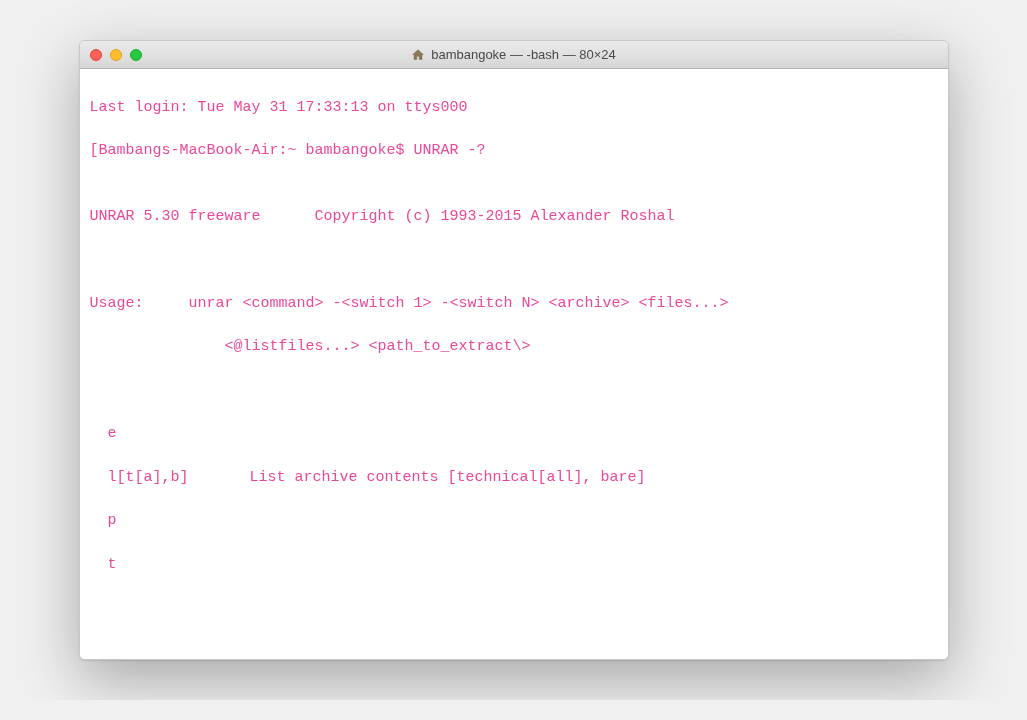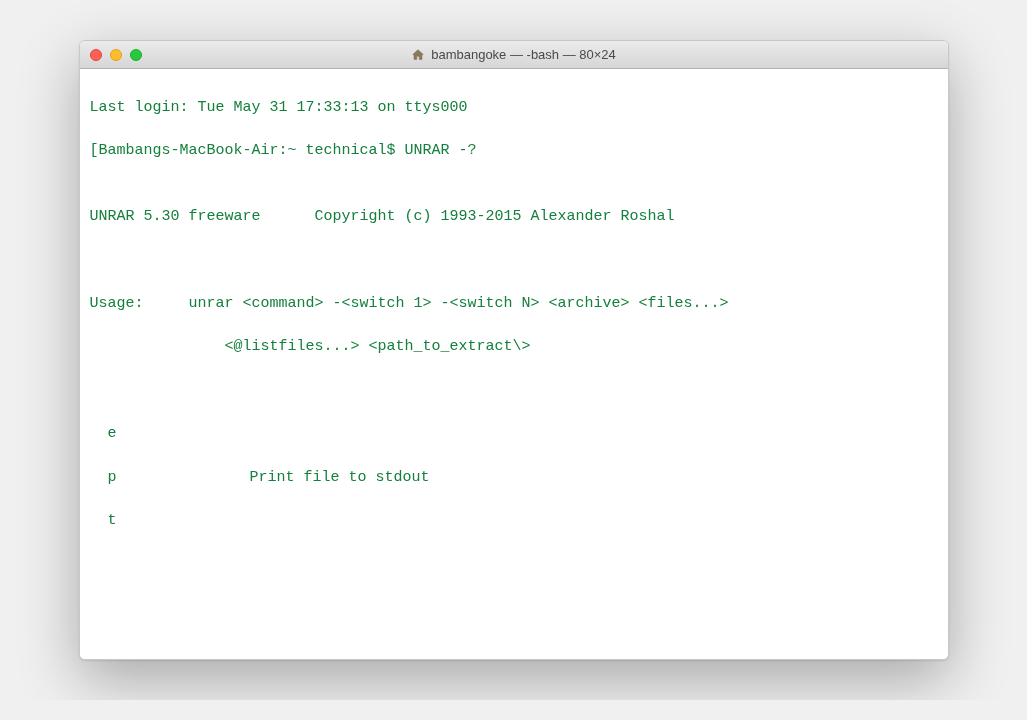--- a/index.html
+++ b/index.html
@@ -59,21 +59,21 @@
     .home-icon {
       display: inline-block;
       width: 14px;
       height: 14px;
     }
     .terminal-body {
       padding: 6px 10px 12px 10px;
       font-family: "Menlo", "Monaco", "Courier New", monospace;
       font-size: 15px;
       line-height: 1.45;
-      color: #15803d;
+      color: #ec4899;
       white-space: pre;
       background: #ffffff;
       overflow-x: auto;
       height: 590px;
       position: relative;
     }
     .line { white-space: pre; }
     .prompt-row { display: flex; }
     .row { display: flex; }
     .col-key { width: 160px; flex-shrink: 0; }
@@ -94,29 +94,30 @@
         <svg viewBox="0 0 16 16" width="14" height="14">
           <path d="M8 2 L14 7.5 L12.5 7.5 L12.5 13 L9.5 13 L9.5 9.5 L6.5 9.5 L6.5 13 L3.5 13 L3.5 7.5 L2 7.5 Z" fill="#8a7a5a" stroke="#6b5d42" stroke-width="0.5"></path>
         </svg>
       </span>
       <span>bambangoke — -bash — 80×24</span>
     </div>
   </div>
 
   <div class="terminal-body">
 <div class="line">Last login: Tue May 31 17:33:13 on ttys000</div>
-<div class="line prompt-row"><span>[</span><span>Bambangs-MacBook-Air:~ technical$ </span><span>UNRAR -?</span></div>
+<div class="line prompt-row"><span>[</span><span>Bambangs-MacBook-Air:~ bambangoke$ </span><span>UNRAR -?</span></div>
 <div class="line"></div>
 <div class="line">UNRAR 5.30 freeware      Copyright (c) 1993-2015 Alexander Roshal</div>
 <div class="line">&nbsp;</div>
 <div class="line">Usage:     unrar &lt;command&gt; -&lt;switch 1&gt; -&lt;switch N&gt; &lt;archive&gt; &lt;files...&gt;</div>
 <div class="line">               &lt;@listfiles...&gt; &lt;path_to_extract\&gt;</div>
 <div class="line">&nbsp;</div>
 <div class="row"><span class="col-key">  e</span></div>
-<div class="row"><span class="col-key">  p</span><span class="col-desc">Print file to stdout</span></div>
+<div class="row"><span class="col-key">  l[t[a],b]</span><span class="col-desc">List archive contents [technical[all], bare]</span></div>
+<div class="row"><span class="col-key">  p</span></div>
 <div class="row"><span class="col-key">  t</span></div>
 
 
 
 
 
 
 
 
 

